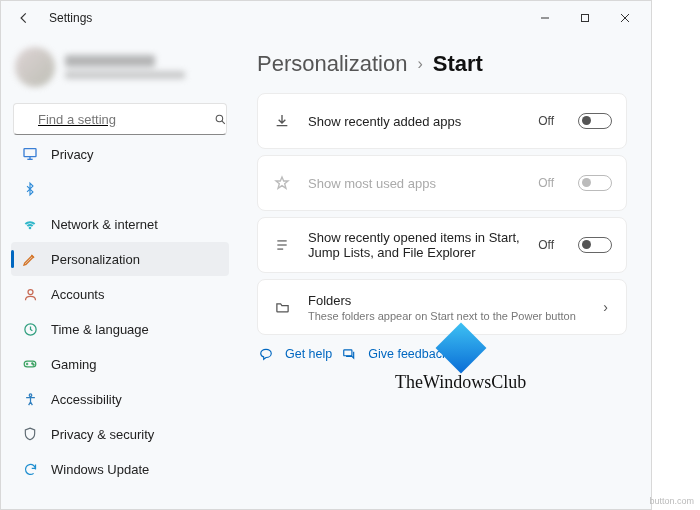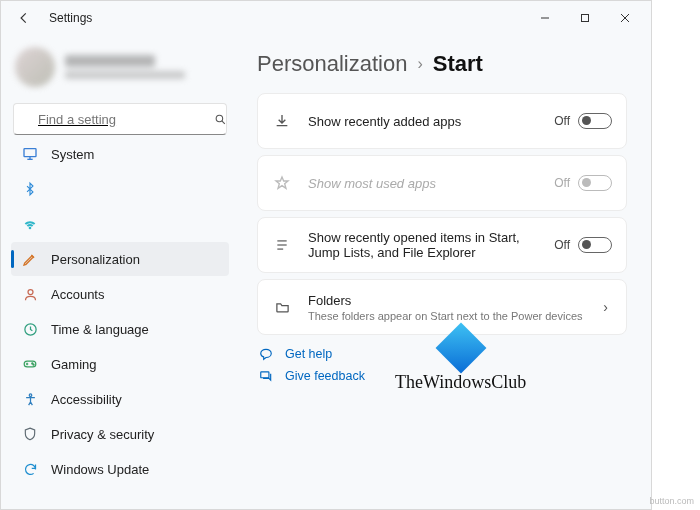--- a/index.html
+++ b/index.html
@@ -28,30 +28,30 @@
 .content { flex: 1; padding: 10px 24px 10px 18px; overflow-y: auto; }
 .breadcrumb { display: flex; align-items: center; gap: 10px; margin: 6px 0 16px 0; font-size: 22px; color: #555; }
 .breadcrumb .sep { color: #888; font-size: 16px; }
 .breadcrumb .current { font-weight: 700; color: #111; }
 .card { background: #fff; border: 1px solid #ececec; border-radius: 8px; padding: 12px 14px; margin-bottom: 6px; display: flex; align-items: center; gap: 16px; min-height: 56px; }
 .card.disabled { color: #aaa; }
 .card-icon { width: 20px; height: 20px; display: flex; align-items: center; justify-content: center; color: #555; flex-shrink:0; }
 .card.disabled .card-icon { color: #bbb; }
 .card-text { flex: 1; display: flex; flex-direction: column; gap: 2px; }
 .card-title { font-size: 13px; color: #222; }
-.card.disabled .card-title { color: #aaa; font-style: italic; }
+.card.disabled .card-title { color: #aaa; }
 .card-sub { font-size: 11px; color: #777; }
-.toggle-wrap { display: flex; align-items: center; gap: 8px; font-size: 12px; color: #444; }
+.toggle-wrap { display: flex; align-items: center; gap: 24px; font-size: 12px; color: #444; }
 .card.disabled .toggle-wrap { color: #aaa; }
 .toggle { width: 34px; height: 16px; border-radius: 10px; background: #fff; border: 1.2px solid #666; position: relative; cursor: pointer; }
 .toggle::after { content:""; position:absolute; width:9px; height:9px; border-radius:50%; background:#555; left:3px; top:2.2px; }
 .card.disabled .toggle { border-color:#bbb; cursor:default; }
 .card.disabled .toggle::after { background:#bbb; }
 .chev { font-size: 14px; color: #555; padding-right: 4px; }
-.links { margin-top: 12px; display: flex; flex-direction: column; gap: 8px; }
+.links { margin-top: 12px; display: flex; gap: 8px; }
 .link-row { display: flex; align-items: center; gap: 10px; font-size: 12.5px; color: #0067c0; cursor: pointer; }
 .link-icon { width: 18px; color: #0067c0; display:flex; align-items:center; justify-content:center; }
 .twc { position: absolute; left: 395px; top: 330px; display: flex; align-items: center; gap: 6px; flex-direction: column; }
 .twc-logo { width: 36px; height: 36px; background: linear-gradient(135deg,#3ec1f3,#0a6dd6); transform: rotate(45deg); }
 .twc-text { font-size: 18px; font-family: Georgia, serif; color: #111; }
 .wsx { position:absolute; right:6px; bottom:4px; font-size:9px; color:#bbb; }
 svg { display:block; }
 </style>
 </head>
 <body>
@@ -104,35 +104,36 @@
       </div>
       <div class="nav" id="nav">
           <div class="nav-item">
             <span class="nav-icon">
               <svg width="16" height="16" viewBox="0 0 24 24" fill="none" stroke="#3a7fd5" stroke-width="2">
                 <rect x="3" y="4" width="18" height="12" rx="1"></rect>
                 <line x1="8" y1="20" x2="16" y2="20"></line>
                 <line x1="12" y1="16" x2="12" y2="20"></line>
               </svg>
             </span>
-            <span>System</span>
+            <span>Privacy</span>
           </div>
           <div class="nav-item">
             <span class="nav-icon">
               <svg width="14" height="16" viewBox="0 0 24 24" fill="none" stroke="#2e8bd8" stroke-width="2">
                 <path d="M7 7l10 10-5 5V2l5 5L7 17"></path>
               </svg>
             </span>
           </div>
           <div class="nav-item">
             <span class="nav-icon">
               <svg width="16" height="16" viewBox="0 0 24 24" fill="#2fb6c9">
                 <path d="M12 20a2 2 0 100-4 2 2 0 000 4zm-5-6a8 8 0 0110 0l-2 2a5 5 0 00-6 0zm-3-3a12 12 0 0116 0l-2 2a9 9 0 00-12 0z"></path>
               </svg>
             </span>
+            <span>Network &amp; internet</span>
           </div>
           <div class="nav-item selected">
             <span class="nav-icon">
               <svg width="16" height="16" viewBox="0 0 24 24" fill="none" stroke="#d4762a" stroke-width="2">
                 <path d="M3 21l3-1 11-11-2-2L4 18z"></path>
                 <path d="M14 6l4 4" stroke="#d4762a"></path>
               </svg>
             </span>
             <span>Personalization</span>
           </div>
@@ -246,21 +247,21 @@
             </div>
           </div>
           <div class="card">
             <div class="card-icon">
               <svg width="17" height="15" viewBox="0 0 24 24" fill="none" stroke="#555" stroke-width="2">
                 <path d="M3 6h6l2 3h10v9a1 1 0 01-1 1H4a1 1 0 01-1-1z"></path>
               </svg>
             </div>
             <div class="card-text">
               <div class="card-title">Folders</div>
-              <div class="card-sub">These folders appear on Start next to the Power devices</div>
+              <div class="card-sub">These folders appear on Start next to the Power button</div>
             </div>
             <div class="chev">›</div>
           </div>
         </div>
       <div class="links">
         <div class="link-row">
           <span class="link-icon">
               <svg width="14" height="14" viewBox="0 0 24 24" fill="none" stroke="#0067c0" stroke-width="2">
                 <path d="M21 11c0 4-4 7-9 7l-4 3v-4c-3-1-5-3-5-6 0-4 4-7 9-7s9 3 9 7z"></path>
               </svg>

